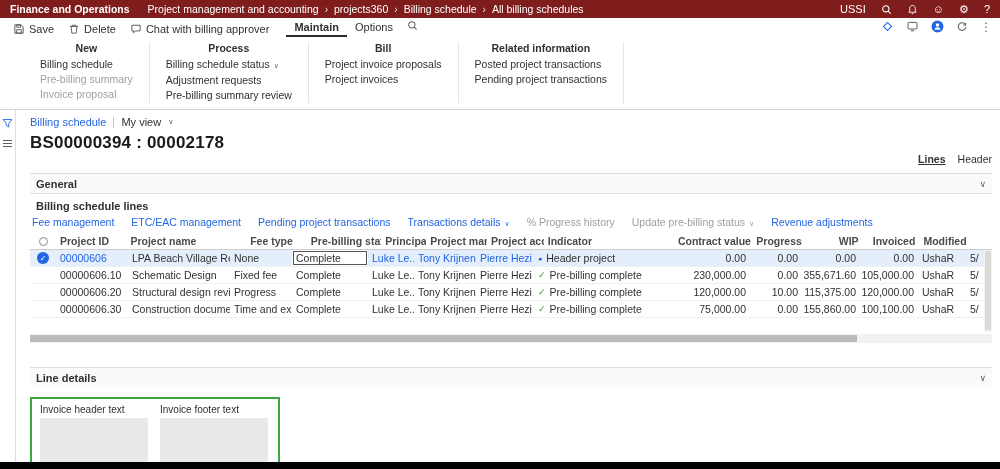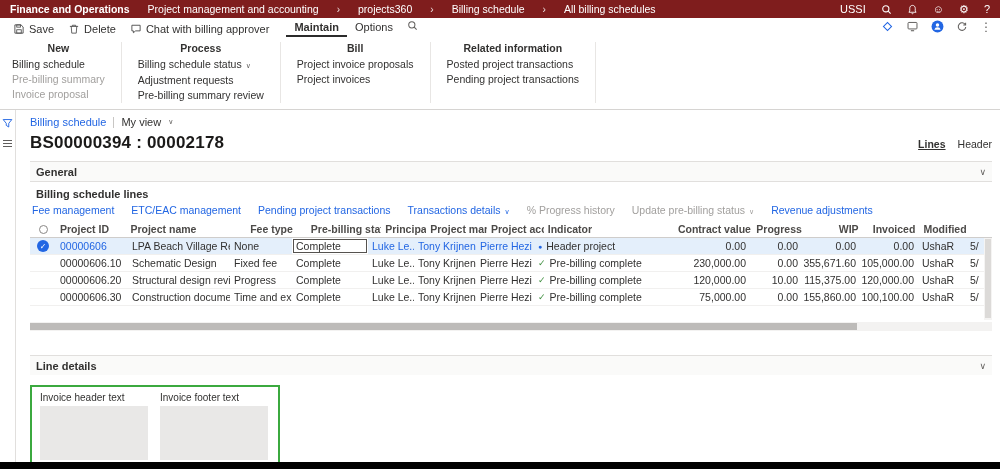--- a/index.html
+++ b/index.html
@@ -2,58 +2,58 @@
 <html><head>
 <meta charset="utf-8">
 <style>
   * { box-sizing: border-box; margin: 0; padding: 0; }
   html,body { width:1000px; height:469px; overflow:hidden; }
   body { font-family:"Liberation Sans", sans-serif; background:#fff; color:#323130; display:flex; flex-direction:column; }
 
   
   .topbar { height:18px; background:#7f1d1d; color:#fff; display:flex; align-items:center; padding:0 10px; font-size:10.5px; flex:0 0 auto; }
   .app-name { font-weight:bold; margin-right:18px; cursor:pointer; white-space:nowrap; }
-  .breadcrumb { display:flex; align-items:center; gap:18px; }
+  .breadcrumb { display:flex; align-items:center; gap:6px; }
   .crumb { cursor:pointer; white-space:nowrap; }
   .sep { font-size:10px; opacity:.85; }
   .top-right { margin-left:auto; display:flex; align-items:center; gap:15px; }
   .tb-icon { display:flex; align-items:center; cursor:pointer; color:#fff; font-size:11px; line-height:1; }
 
   
   .cmdbar { height:21px; display:flex; align-items:flex-start; padding:2px 8px 0 6px; font-size:11px; flex:0 0 auto; }
   .cmd-btn { display:flex; align-items:center; gap:4px; padding:0 7px; cursor:pointer; white-space:nowrap; height:18px; }
   .cmd-tabs { display:flex; margin-left:10px; }
   .cmd-tab { padding:1px 8px 2px; cursor:pointer; white-space:nowrap; }
   .cmd-tab.active { font-weight:bold; border-bottom:2px solid #2b2b2b; }
   .cmd-search { margin-left:6px; cursor:pointer; display:flex; align-items:center; }
   .cmd-right { margin-left:auto; display:flex; align-items:center; gap:12px; }
   .cmd-right span { cursor:pointer; display:flex; align-items:center; color:#605e5c; font-size:12px; line-height:1; }
 
   
   .ribbon { display:flex; padding:3px 8px 6px; border-bottom:1px solid #d6d4d2; flex:0 0 auto; }
   .rb-group { padding:0 16px; border-right:1px solid #e8e6e4; }
-  .rb-group:first-child { padding-left:4px; }
+  .rb-group:first-child { padding-left:4px;margin-left:28px; }
   .rb-title { font-weight:bold; font-size:10.5px; text-align:center; margin-bottom:3px; color:#323130; }
   .rb-item { font-size:10.5px; line-height:15px; cursor:pointer; white-space:nowrap; color:#323130; }
   .rb-item.disabled { color:#a19f9d; cursor:default; }
   .dd { font-size:7px; margin-left:4px; color:#605e5c; }
 
   
   .workspace { flex:1; display:flex; min-height:0; }
   .rail { width:16px; border-right:1px solid #e1dfdd; display:flex; flex-direction:column; align-items:center; padding-top:8px; gap:10px; flex:0 0 auto; }
   .rail span { cursor:pointer; display:flex; }
   .content { flex:1; min-width:0; padding:6px 8px 0 14px; display:flex; flex-direction:column; overflow:hidden; }
 
   .view-row { display:flex; align-items:center; gap:7px; font-size:11px; }
   .view-tab { color:#2266E3; cursor:pointer; }
   .pipe { width:1px; height:11px; background:#c8c6c4; }
   .view-sel { cursor:pointer; }
   .mini-chev { font-size:7px; color:#605e5c; }
 
-  .title-row { display:flex; align-items:baseline; margin:5px 0 8px; }
+  .title-row { display:flex; align-items:baseline; margin:5px 0 8px;flex-direction:column; }
   .page-title { font-size:17px; font-weight:bold; color:#1b1a19; letter-spacing:.2px; }
   .lh-links { margin-left:auto; display:flex; gap:12px; font-size:10.5px; }
   .lh-links span { cursor:pointer; }
   .lines-link { text-decoration:underline;font-weight:bold; }
 
   .section-bar { height:20px; display:flex; align-items:center; border-top:1px solid #e1dfdd; background:#fafaf9; padding:0 6px; font-size:11px; font-weight:bold; color:#323130; cursor:pointer; flex:0 0 auto; }
   .section-bar .chev { margin-left:auto; font-size:9px; font-weight:normal; color:#605e5c; }
 
   .lines-caption { border-top:1px solid #e1dfdd; padding:6px 6px 4px; font-size:11px; font-weight:bold; color:#323130; flex:0 0 auto; }
 

